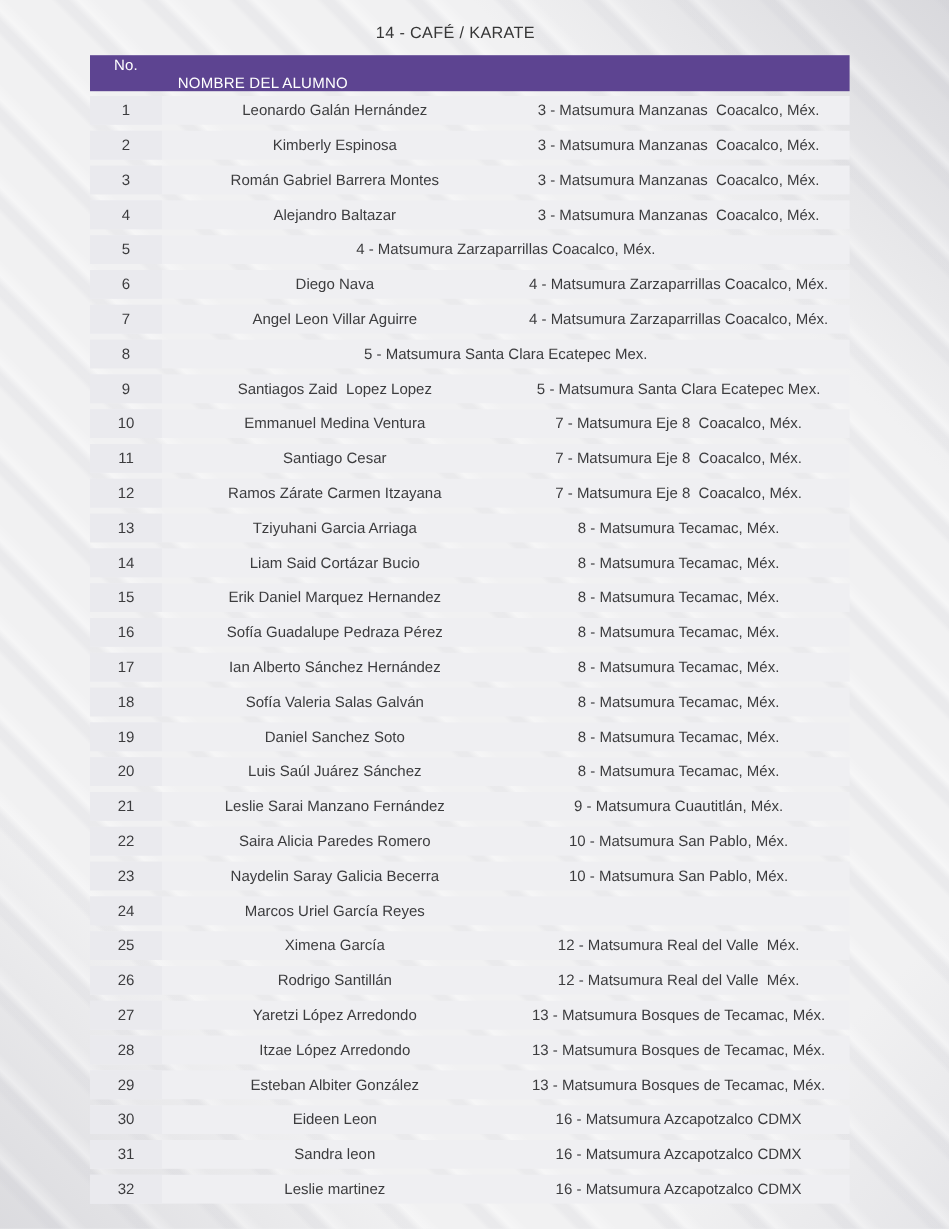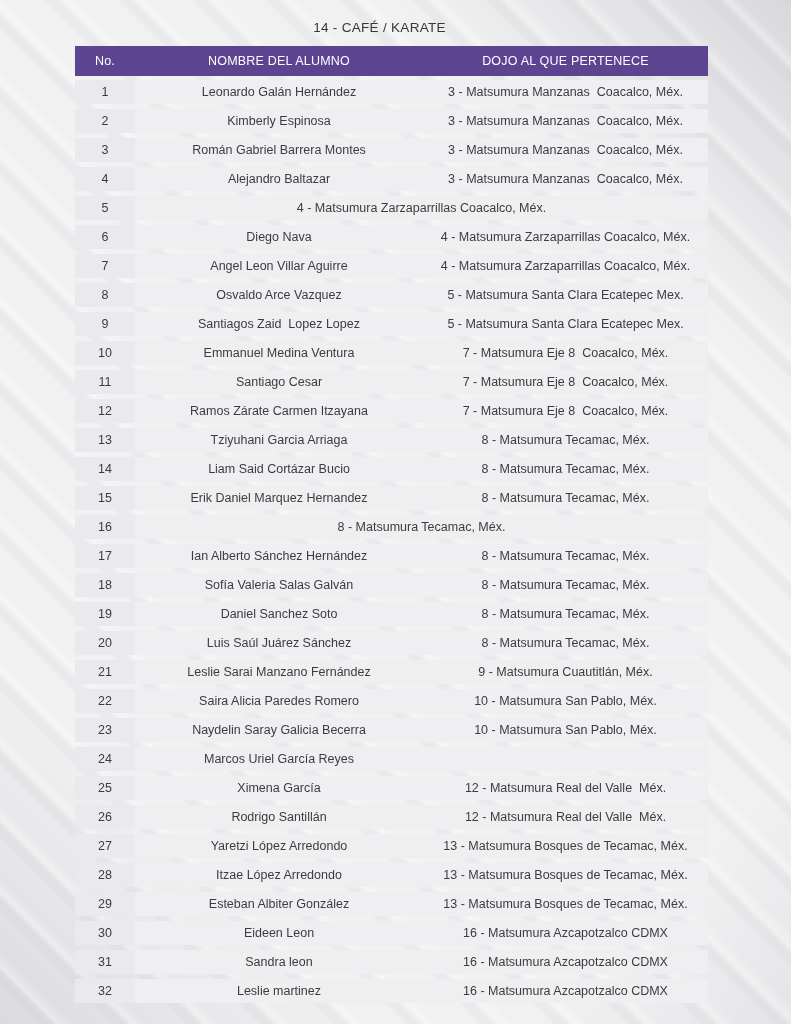--- a/index.html
+++ b/index.html
@@ -35,20 +35,21 @@
     top: 46px;
     width: 633px;
   }
   .thead {
     display: flex;
     height: 30px;
     background: var(--header-bg, #5d4491);
     color: var(--header-text, #ffffff);
     font-size: 12.5px;
     letter-spacing: 0.2px;
+    flex-direction: column;
   }
   .tbody { margin-top: 4px; }
   .row {
     display: flex;
     height: 24.2px;
     margin-bottom: 4.8px;
     background: var(--row-band, #efeff2);
     color: var(--body-text, #3c3c3e);
     font-size: 12.5px;
   }
@@ -114,21 +115,20 @@
   </div>
 
   <div class="row">
     <div class="cell no">7</div>
     <div class="cell name">Angel Leon Villar Aguirre</div>
     <div class="cell dojo">4 - Matsumura Zarzaparrillas Coacalco, Méx.</div>
   </div>
 
   <div class="row">
     <div class="cell no">8</div>
-    <div class="cell name">Osvaldo Arce Vazquez</div>
     <div class="cell dojo">5 - Matsumura Santa Clara Ecatepec Mex.</div>
   </div>
 
   <div class="row">
     <div class="cell no">9</div>
     <div class="cell name">Santiagos Zaid  Lopez Lopez</div>
     <div class="cell dojo">5 - Matsumura Santa Clara Ecatepec Mex.</div>
   </div>
 
   <div class="row">
@@ -162,20 +162,21 @@
   </div>
 
   <div class="row">
     <div class="cell no">15</div>
     <div class="cell name">Erik Daniel Marquez Hernandez</div>
     <div class="cell dojo">8 - Matsumura Tecamac, Méx.</div>
   </div>
 
   <div class="row">
     <div class="cell no">16</div>
+    <div class="cell name">Sofía Guadalupe Pedraza Pérez</div>
     <div class="cell dojo">8 - Matsumura Tecamac, Méx.</div>
   </div>
 
   <div class="row">
     <div class="cell no">17</div>
     <div class="cell name">Ian Alberto Sánchez Hernández</div>
     <div class="cell dojo">8 - Matsumura Tecamac, Méx.</div>
   </div>
 
   <div class="row">

